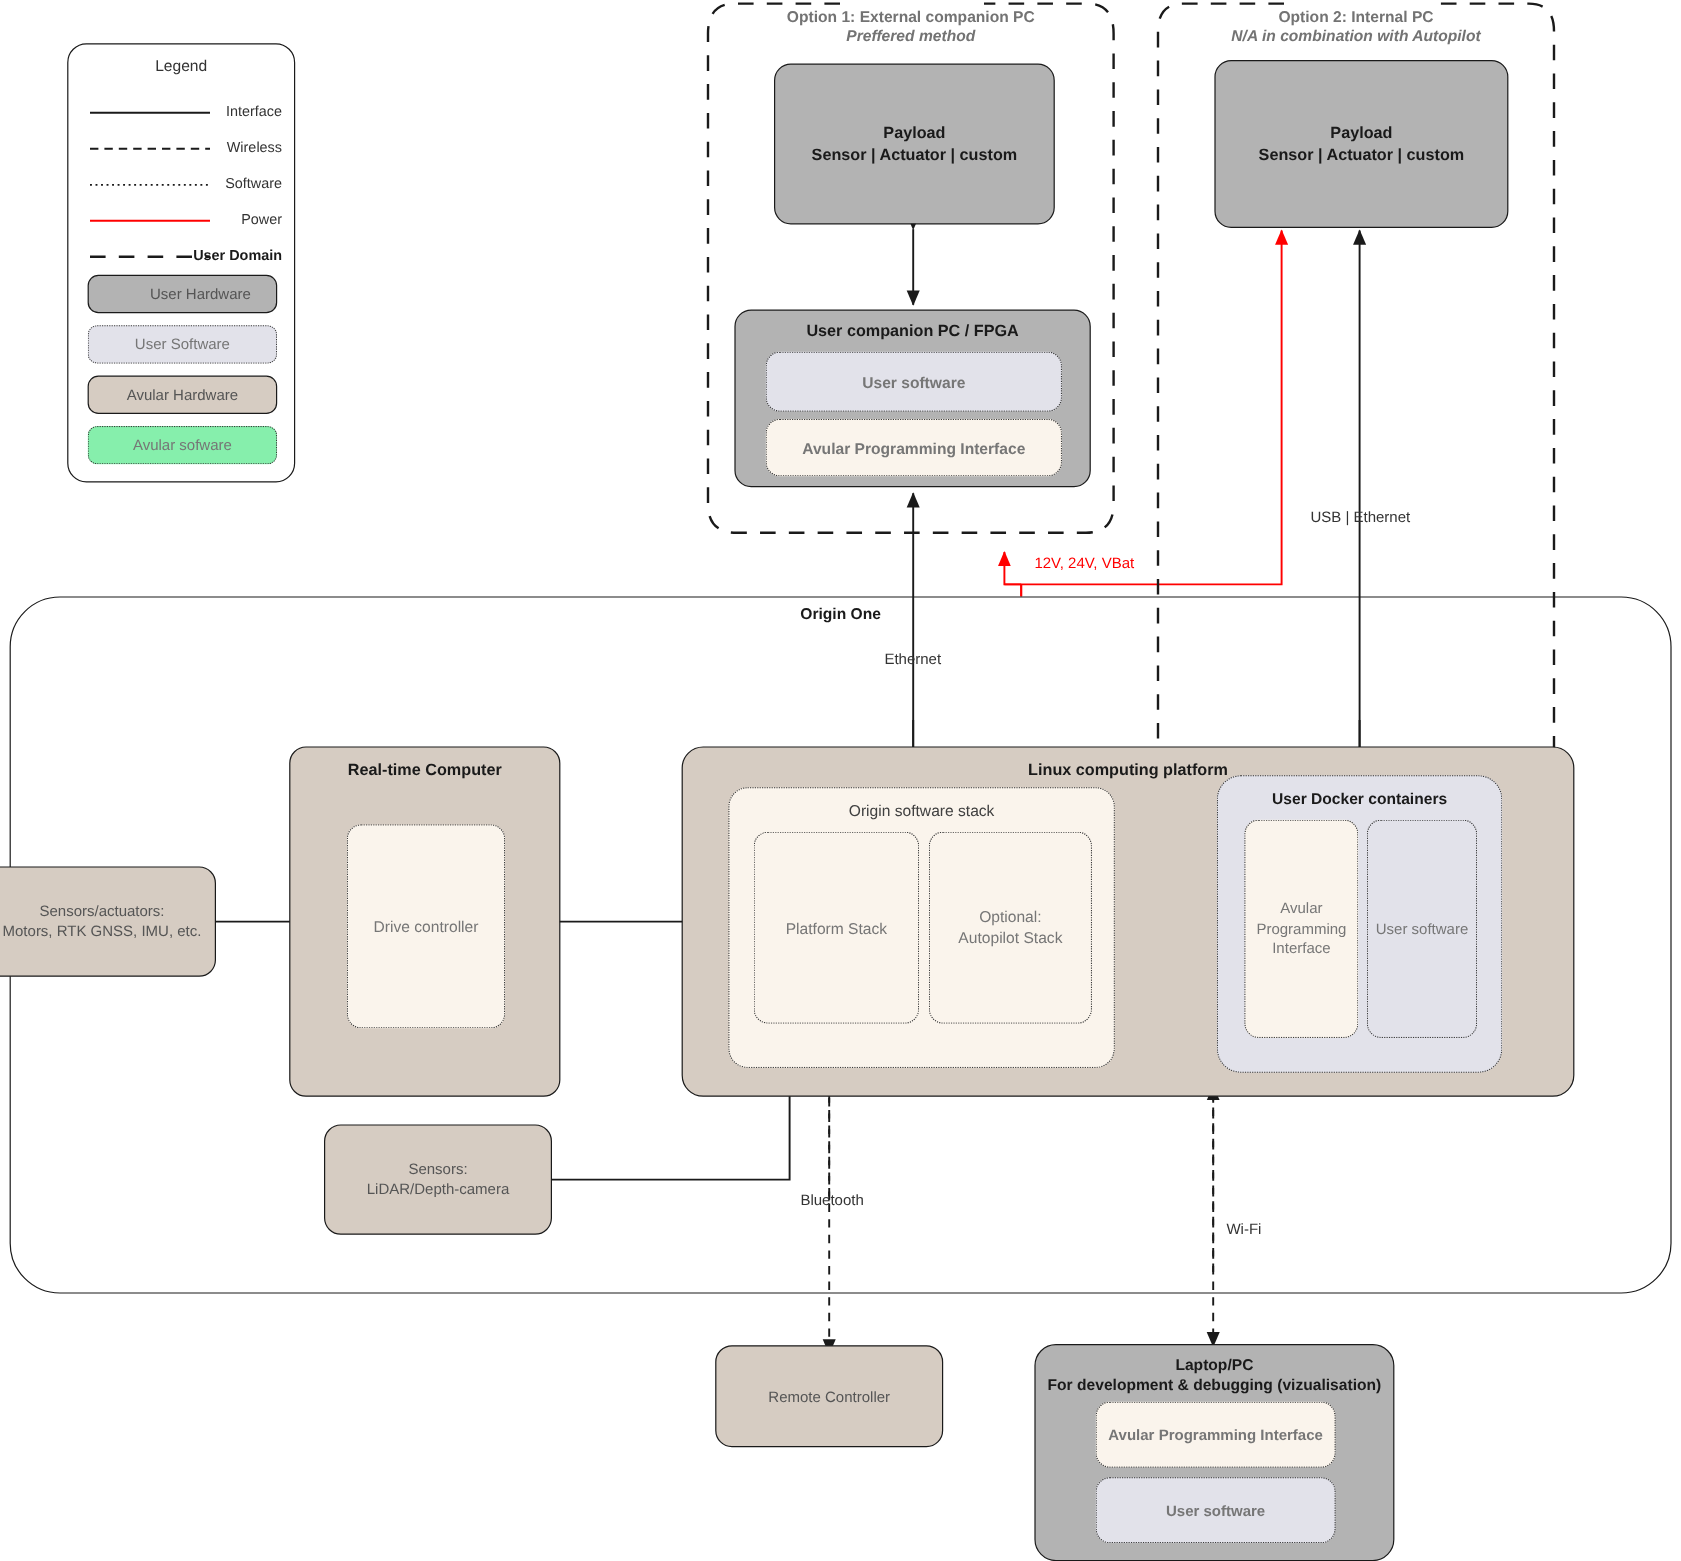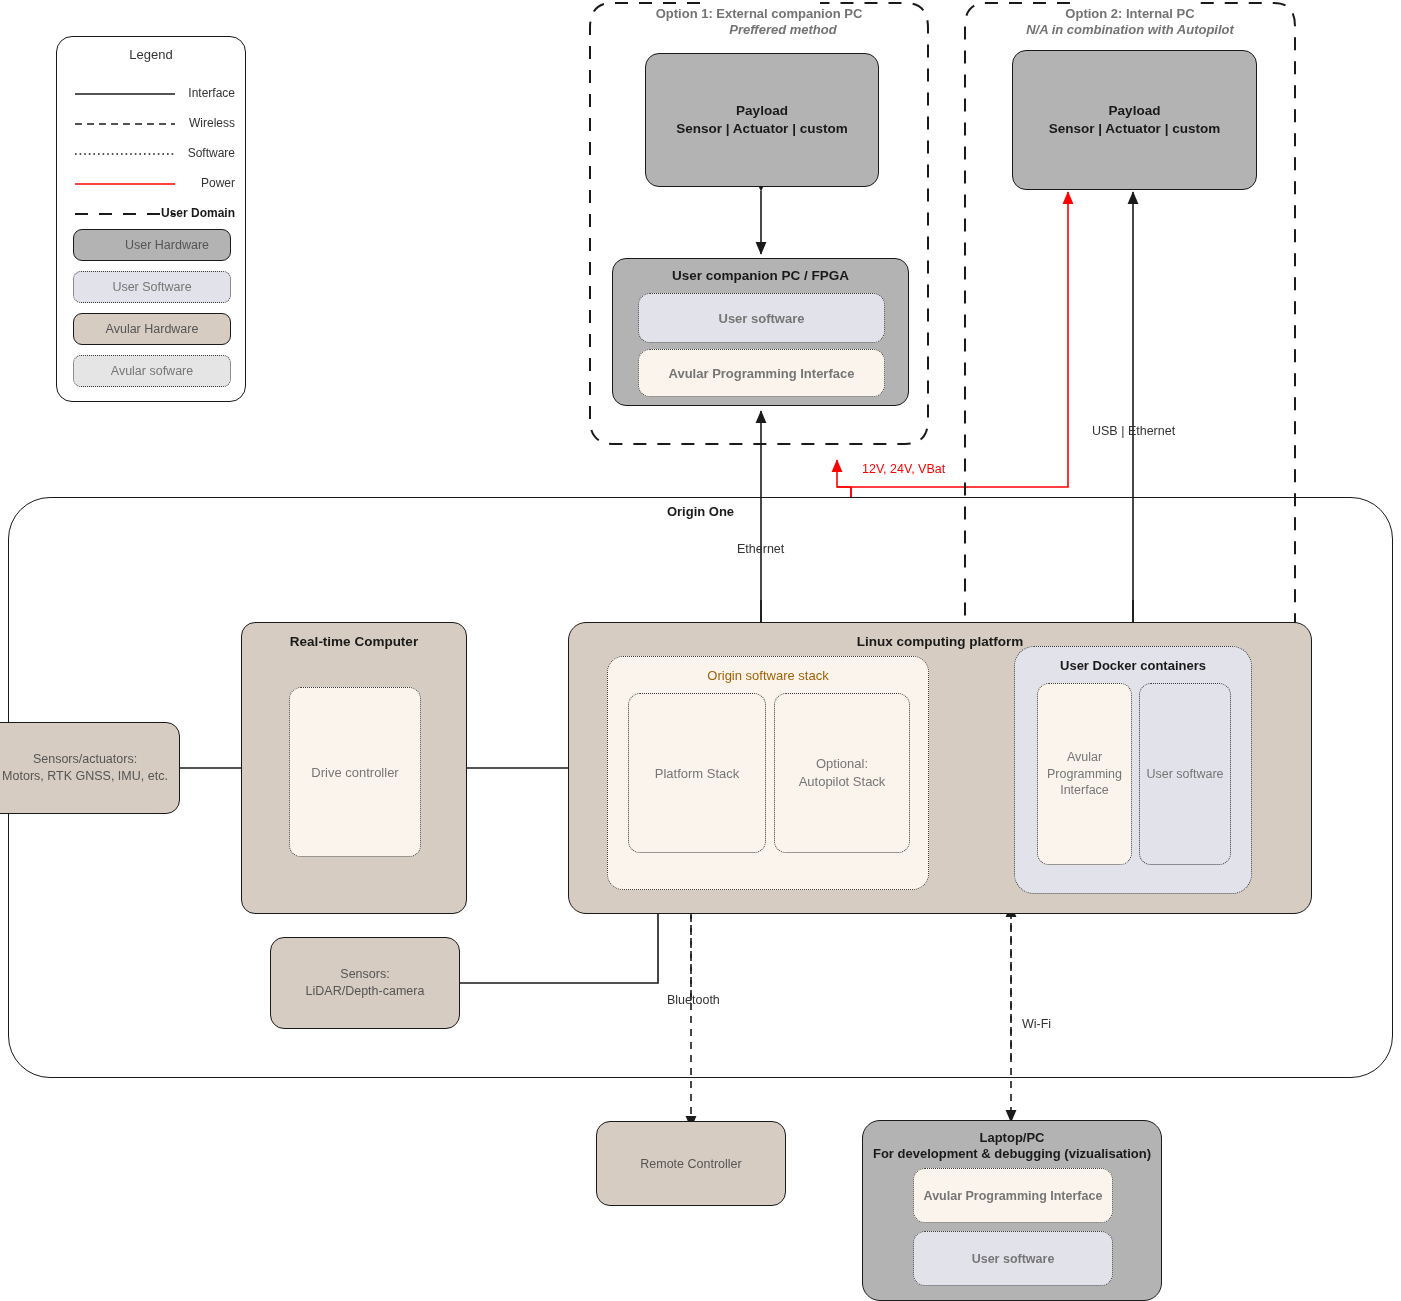--- a/index.html
+++ b/index.html
@@ -23,21 +23,21 @@
   #legend{position:absolute;left:56px;top:36px;width:188px;height:364px;
           background:#ffffff;border:1.4px solid #1a1a1a;border-radius:16px;}
   #legend .lg-title{position:absolute;left:0;right:0;top:10px;text-align:center;font-size:13px;color:#333;}
   .lg-row{position:absolute;left:0;width:188px;height:18px;}
   .lg-text{position:absolute;right:10px;top:0;font-size:12px;color:#333;white-space:nowrap;}
   .lg-swatch{position:absolute;left:16px;width:158px;height:32px;display:flex;
              align-items:center;justify-content:center;font-size:12.5px;box-sizing:border-box;}
   .sw-hw-user{background:#b3b3b3;border:1.6px solid #1a1a1a;border-radius:9px;color:#555;}
   .sw-sw-user{background:#e2e2ea;border:1.6px dotted #3a3a3a;border-radius:8px;color:#767676;}
   .sw-hw-av{background:#d6ccc2;border:1.6px solid #1a1a1a;border-radius:9px;color:#555;}
-  .sw-sw-av{background:#e5e5e5;border:1.6px dotted #3a3a3a;border-radius:8px;color:#767676;}
+  .sw-sw-av{background:#86efac;border:1.6px dotted #3a3a3a;border-radius:8px;color:#767676;}
   .two-line{line-height:1.35;}
   .origin-shell{position:absolute;box-sizing:border-box;border:1.5px solid #1a1a1a;border-radius:42px;background:transparent;}
 </style>
 </head>
 <body>
 
 <div id="stage">
 
   <svg class="lines" viewBox="0 0 1401 1301">
     <defs>
@@ -130,21 +130,21 @@
     </div>
     <div class="lg-swatch sw-hw-av" style="top:276px;">
       <span>Avular Hardware</span>
     </div>
     <div class="lg-swatch sw-sw-av" style="top:318px;">
       <span>Avular sofware</span>
     </div>
   </div>
 
   <div class="dom-title" style="left:590px;width:338px;top:6px;font-size:13px;font-weight:bold;">Option 1: External companion PC</div>
-  <div class="dom-title" style="left:590px;width:338px;top:22px;font-size:13px;font-style:italic;font-weight:bold;padding-left:24px;">Preffered method</div>
+  <div class="dom-title" style="left:590px;width:338px;top:22px;font-size:13px;font-style:italic;font-weight:bold;">Preffered method</div>
 
   <div class="box hw-user" style="left:645px;top:53px;width:234px;height:134px;font-size:13.5px;">
     <div class="two-line">
       <div>Payload</div>
       <div>Sensor | Actuator | custom</div>
     </div>
   </div>
 
   <div class="box hw-user" style="left:612px;top:258px;width:297px;height:148px;display:block;">
     <div class="title-top" style="top:9px;font-size:13.5px;">User companion PC / FPGA</div>
@@ -193,21 +193,21 @@
     <div class="title-top" style="top:11px;font-size:13.5px;color:#1a1a1a;">Real-time Computer</div>
     <div class="box sw-avular" style="left:47px;top:64px;width:132px;height:170px;font-size:13px;">
       <span>Drive controller</span>
     </div>
   </div>
 
   <div class="box hw-avular" style="left:568px;top:622px;width:744px;height:292px;display:block;border-radius:18px;">
     <div class="title-top" style="top:11px;font-size:13.5px;color:#1a1a1a;">Linux computing platform</div>
 
     <div class="box sw-avular" style="left:38px;top:33px;width:322px;height:234px;display:block;border-radius:16px;">
-      <div class="title-top" style="top:11px;font-size:13px;font-weight:normal;color:#a16207;">Origin software stack</div>
+      <div class="title-top" style="top:11px;font-size:13px;font-weight:normal;color:#404040;">Origin software stack</div>
       <div class="box sw-avular" style="left:166px;top:36px;width:136px;height:160px;font-size:13px;">
         <div class="two-line">
           <div>Optional:</div>
           <div>Autopilot Stack</div>
         </div>
       </div>
       <div class="box sw-avular" style="left:20px;top:36px;width:138px;height:160px;font-size:13px;">
         <span>Platform Stack</span>
       </div>
     </div>

